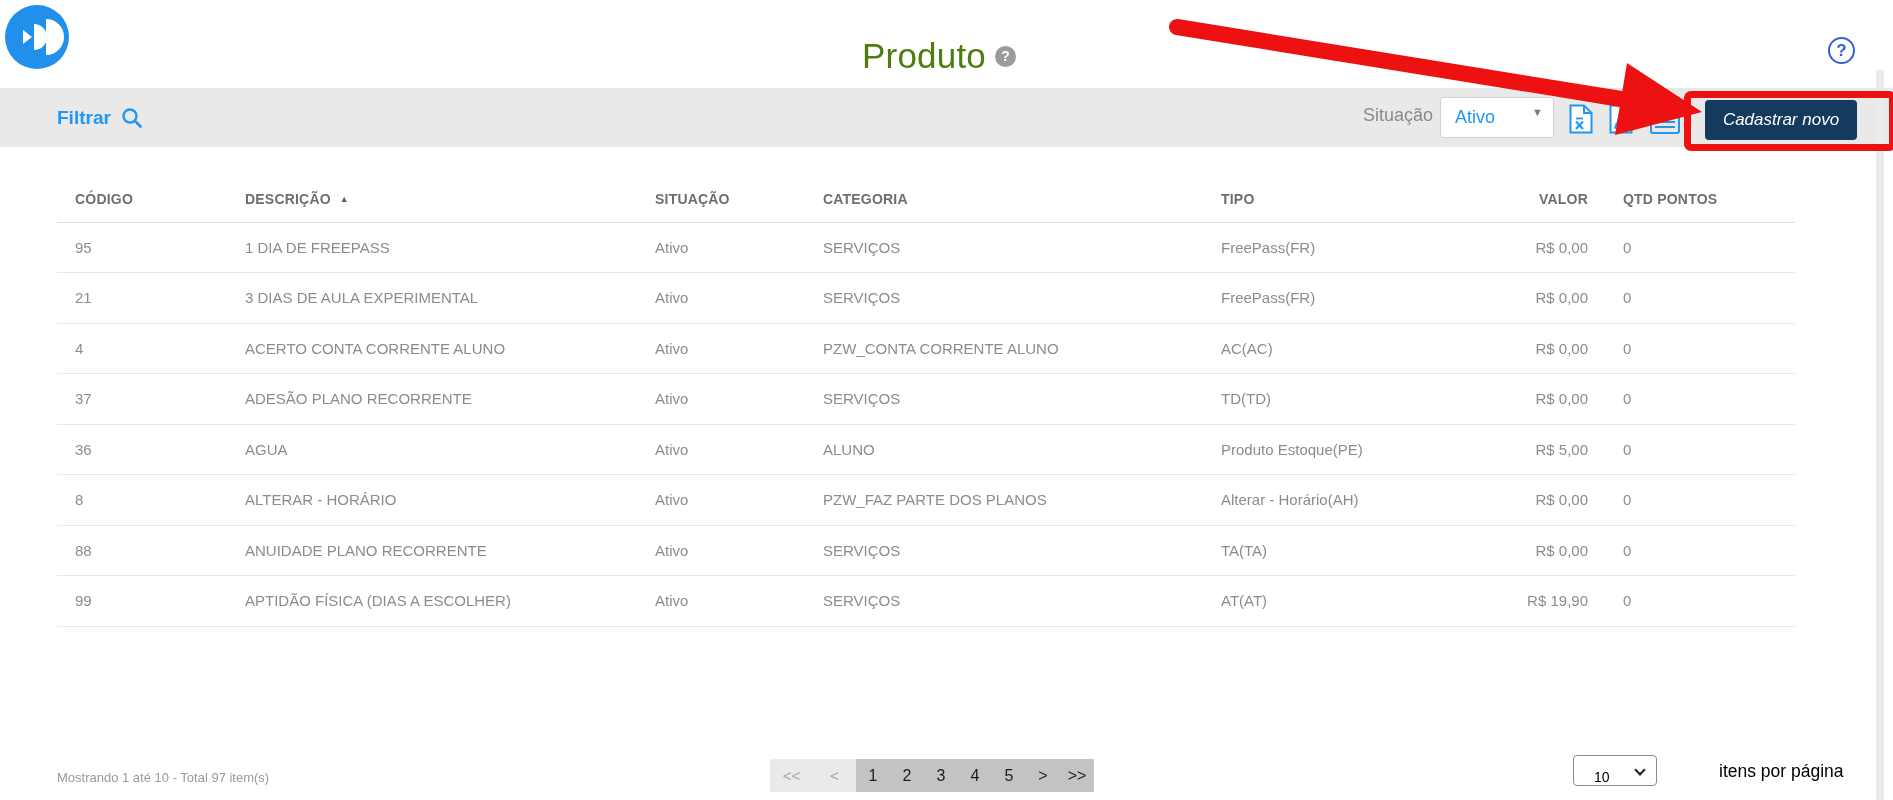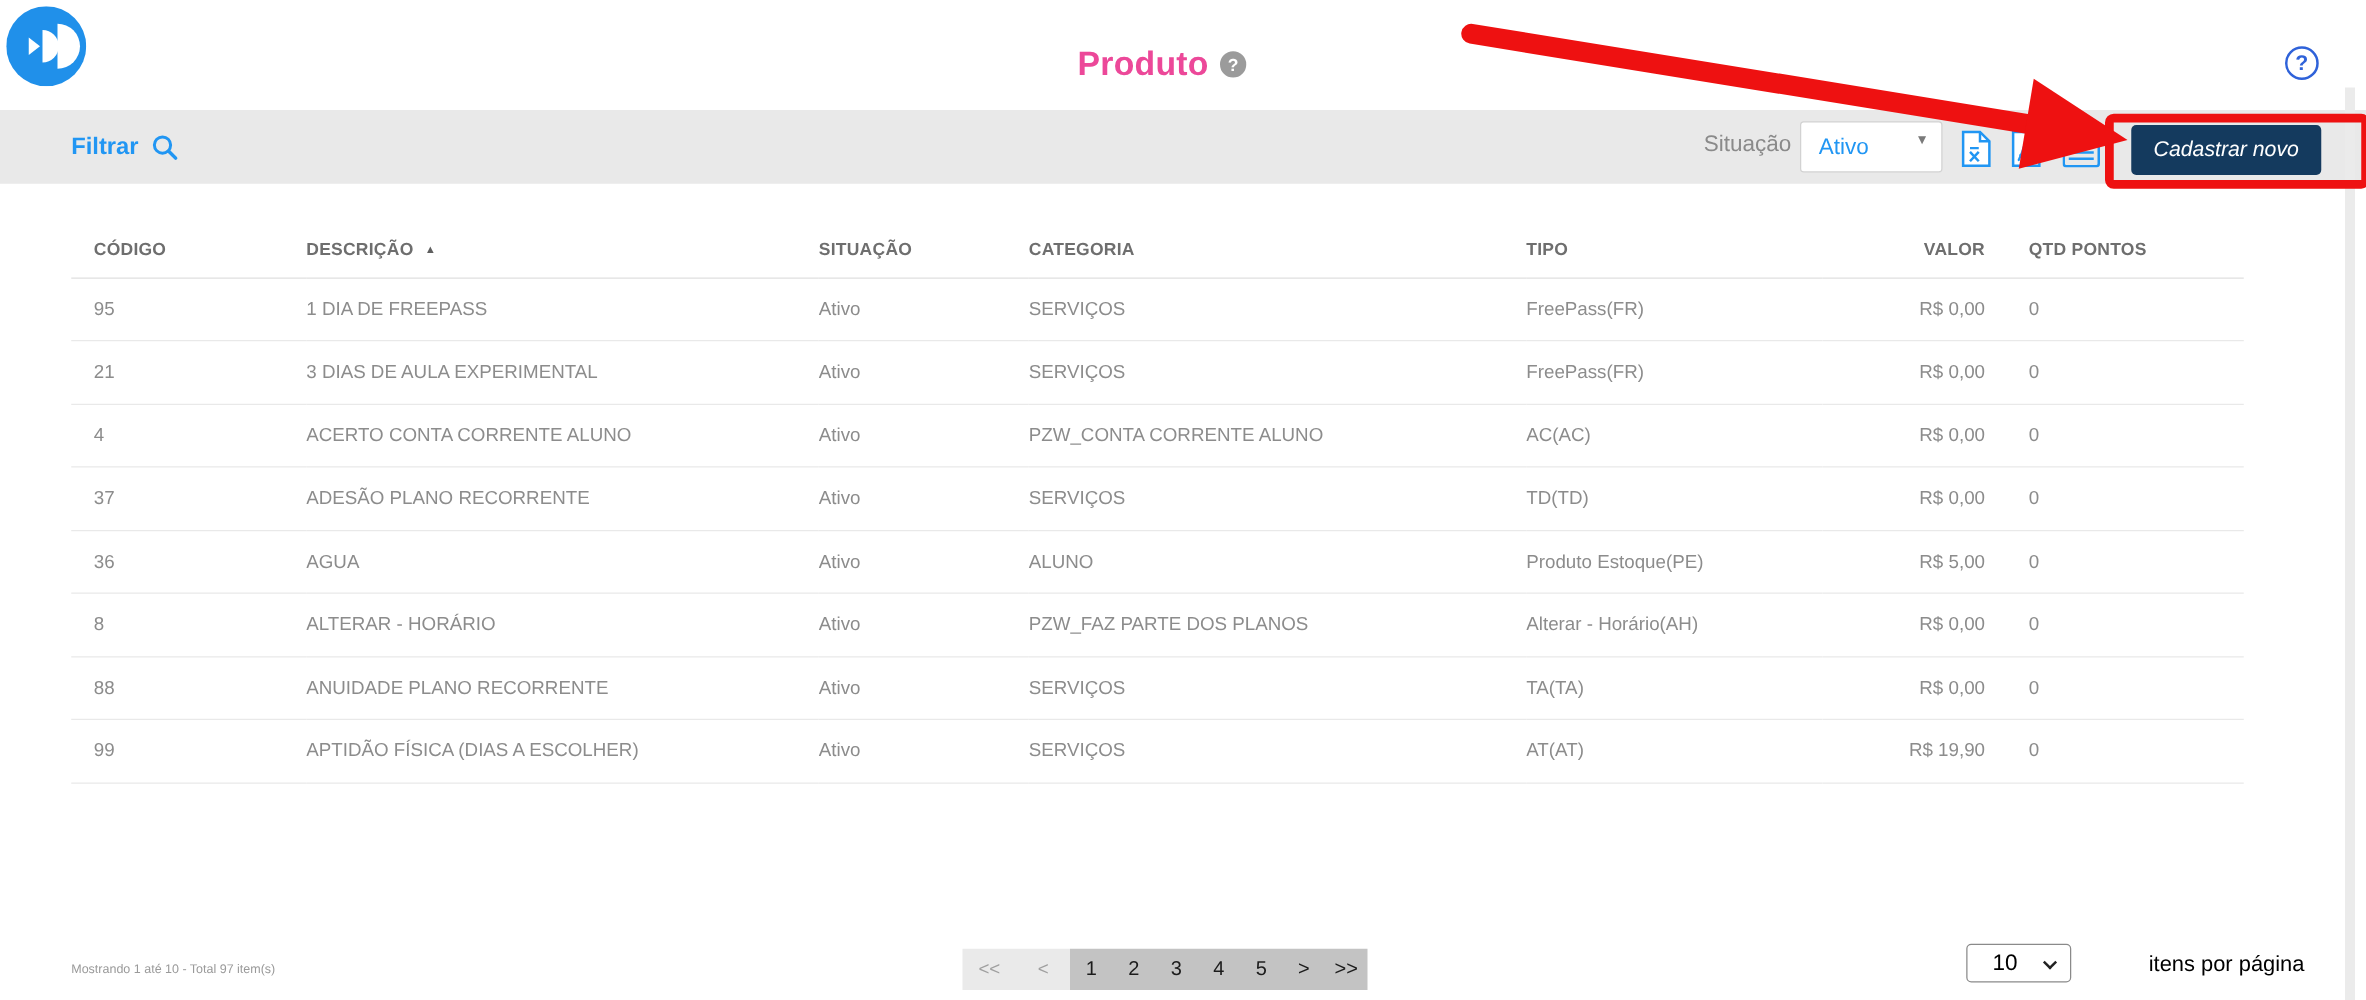--- a/index.html
+++ b/index.html
@@ -8,21 +8,21 @@
     font-family:"Liberation Sans", sans-serif;
     background:#ffffff;
     position:relative;
     overflow:hidden;
   }
 
   
   .app-header { position:absolute; top:0; left:0; width:1893px; height:88px; background:#fff; }
   .logo { position:absolute; top:5px; left:5px; width:64px; height:64px; }
   .page-title-wrap { position:absolute; top:36px; left:862px; display:flex; align-items:center; gap:9px; }
-  .page-title { font-size:27px; font-weight:bold; color:#ec4899; letter-spacing:0.2px; }
+  .page-title { font-size:35px; font-weight:normal; color:#4d7c0f; letter-spacing:0.2px; }
   .title-help {
     width:21px; height:21px; border-radius:50%; background:#9b9b9b; color:#fff;
     font-size:14px; font-weight:bold; display:flex; align-items:center; justify-content:center;
   }
   .corner-help {
     position:absolute; top:37px; left:1828px; width:27px; height:27px; border-radius:50%;
     border:2.5px solid #2f62d9; color:#2f62d9; font-size:17px; font-weight:bold;
     display:flex; align-items:center; justify-content:center; cursor:pointer;
   }
 
@@ -69,33 +69,33 @@
   td {
     height:50.5px; font-size:15px; color:#8c8c8c; vertical-align:middle; white-space:nowrap;
     overflow:hidden;
   }
   th:nth-child(1), td:nth-child(1) { padding-left:18px; }
   th:nth-child(6), td:nth-child(6) { text-align:right; }
   th:nth-child(7), td:nth-child(7) { padding-left:35px; }
   .sort-icon { font-size:9px; color:#5f5f5f; margin-left:9px; vertical-align:2px; }
 
   
-  .summary { position:absolute; left:57px; top:770px; font-size:10px; color:#9a9a9a; }
+  .summary { position:absolute; left:57px; top:770px; font-size:13px; color:#9a9a9a; }
   .pagination { position:absolute; left:770px; top:759px; height:33px; display:flex; z-index:2; }
   .pg-light { background:#eaeaea; display:flex; }
   .pg-dark  { background:#c3c3c3; display:flex; }
   .pg-item {
     width:34px; height:33px; display:flex; align-items:center; justify-content:center;
     font-size:16px; color:#1c1c1c; cursor:pointer;
   }
   .pg-light .pg-item { width:43px; color:#9f9f9f; font-size:15px; }
   .pagesize-select {
     position:absolute; left:1573px; top:755px; width:84px; height:31px; background:#fff;
-    border:1px solid #8a8a8a; border-radius:4px; display:flex; align-items:center;
-    padding-left:20px; font-size:18px; color:#000; cursor:pointer;
+    border:1px solid #8a8a8a; border-radius:4px; display:flex; align-items:flex-end;
+    padding-left:20px; font-size:14px; color:#000; cursor:pointer;
   }
   .pagesize-caret {
     position:absolute; right:12px; top:10px; width:8px; height:8px;
     border-right:2px solid #222; border-bottom:2px solid #222; transform:rotate(45deg);
   }
   .pagesize-label { position:absolute; left:1719px; top:761px; font-size:17.5px; color:#000; }
 
   .scrollbar-strip { position:absolute; left:1876px; top:70px; width:8px; height:730px; background:#ebebeb; z-index:1; }
 </style>
 </head>

